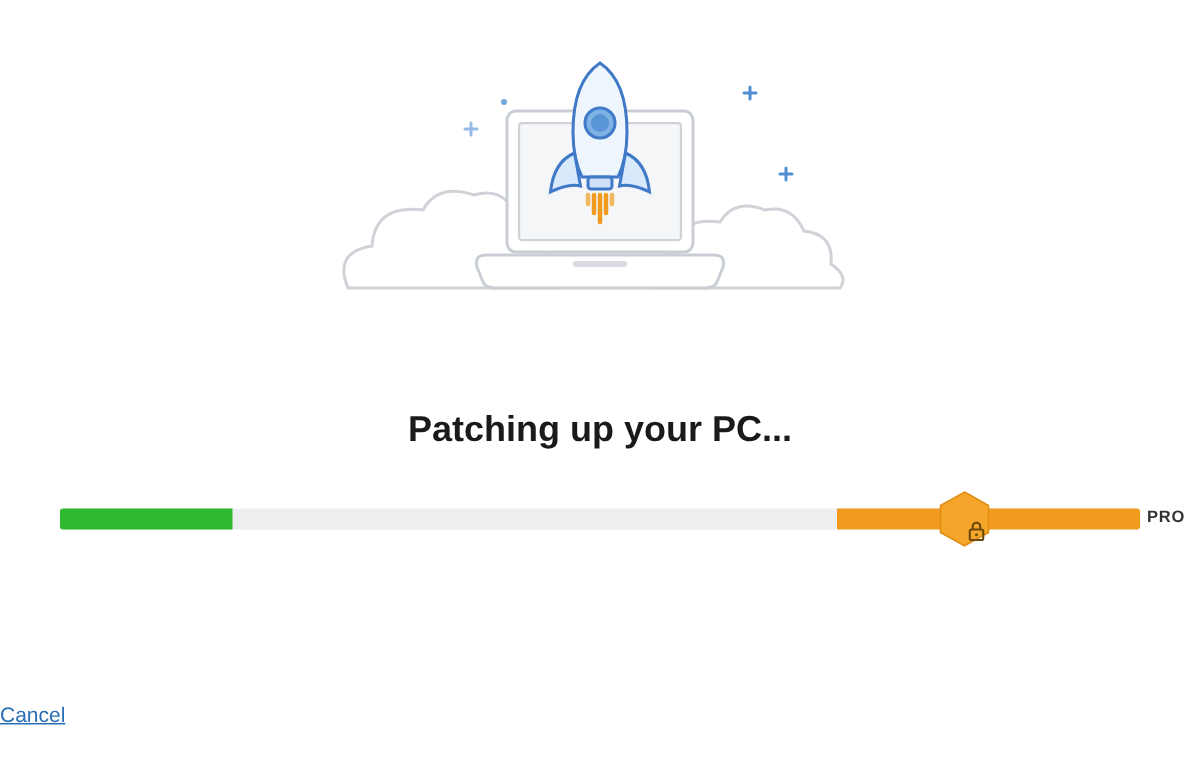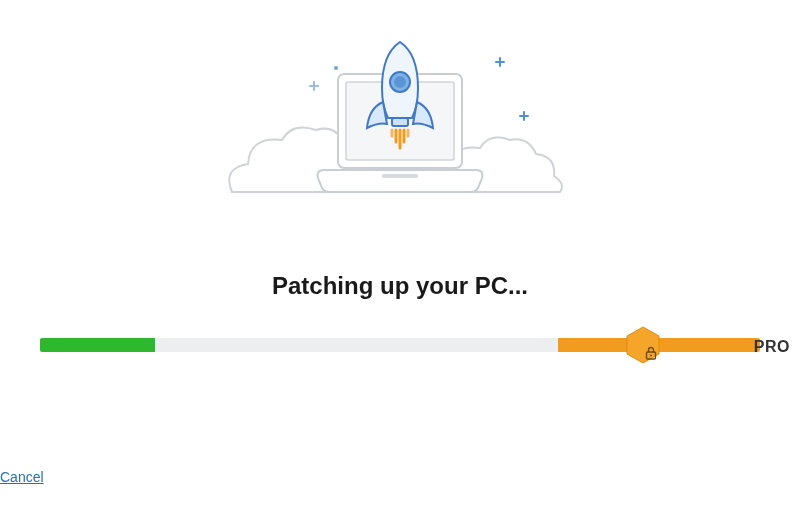--- a/index.html
+++ b/index.html
@@ -5,21 +5,21 @@
   html,body{margin:0;padding:0;width:800px;height:520px;background:#fff;font-family:"Segoe UI",Arial,sans-serif;overflow:hidden}
   .wrap{width:800px;height:520px;position:relative;display:flex;flex-direction:column;align-items:center}
   .illus{margin-top:24px}
   .title{font-size:24px;font-weight:700;color:#1a1a1a;margin-top:54px;text-align:center}
   .barzone{position:relative;width:720px;margin-top:26px;height:40px}
   .track{position:absolute;left:0;top:12px;width:720px;height:14px;background:#eceeef;border-radius:2px}
   .fill-green{position:absolute;left:0;top:12px;height:14px;background:#2eb82e;border-radius:2px 0 0 2px}
   .fill-orange{position:absolute;top:12px;height:14px;background:#f19c1e;border-radius:0 2px 2px 0}
   .hex{position:absolute;top:0;width:38px;height:38px;display:flex;align-items:center;justify-content:center}
   .hex svg{position:absolute;left:0;top:0}
-  .pro{position:absolute;top:12px;font-size:16px;font-weight:700;letter-spacing:.5px;color:#333}
+  .pro{position:absolute;top:12px;font-size:11px;font-weight:700;letter-spacing:.5px;color:#333}
   .cancel{position:absolute;left:0;right:0;bottom:34px;text-align:left}
   .cancel a{color:#2a6fb5;font-size:14px;text-decoration:underline;cursor:pointer}
 </style>
 </head>
 <body>
 
 <div class="wrap">
 
   <div class="illus">
     <svg width="360" height="190" viewBox="0 0 360 190">

